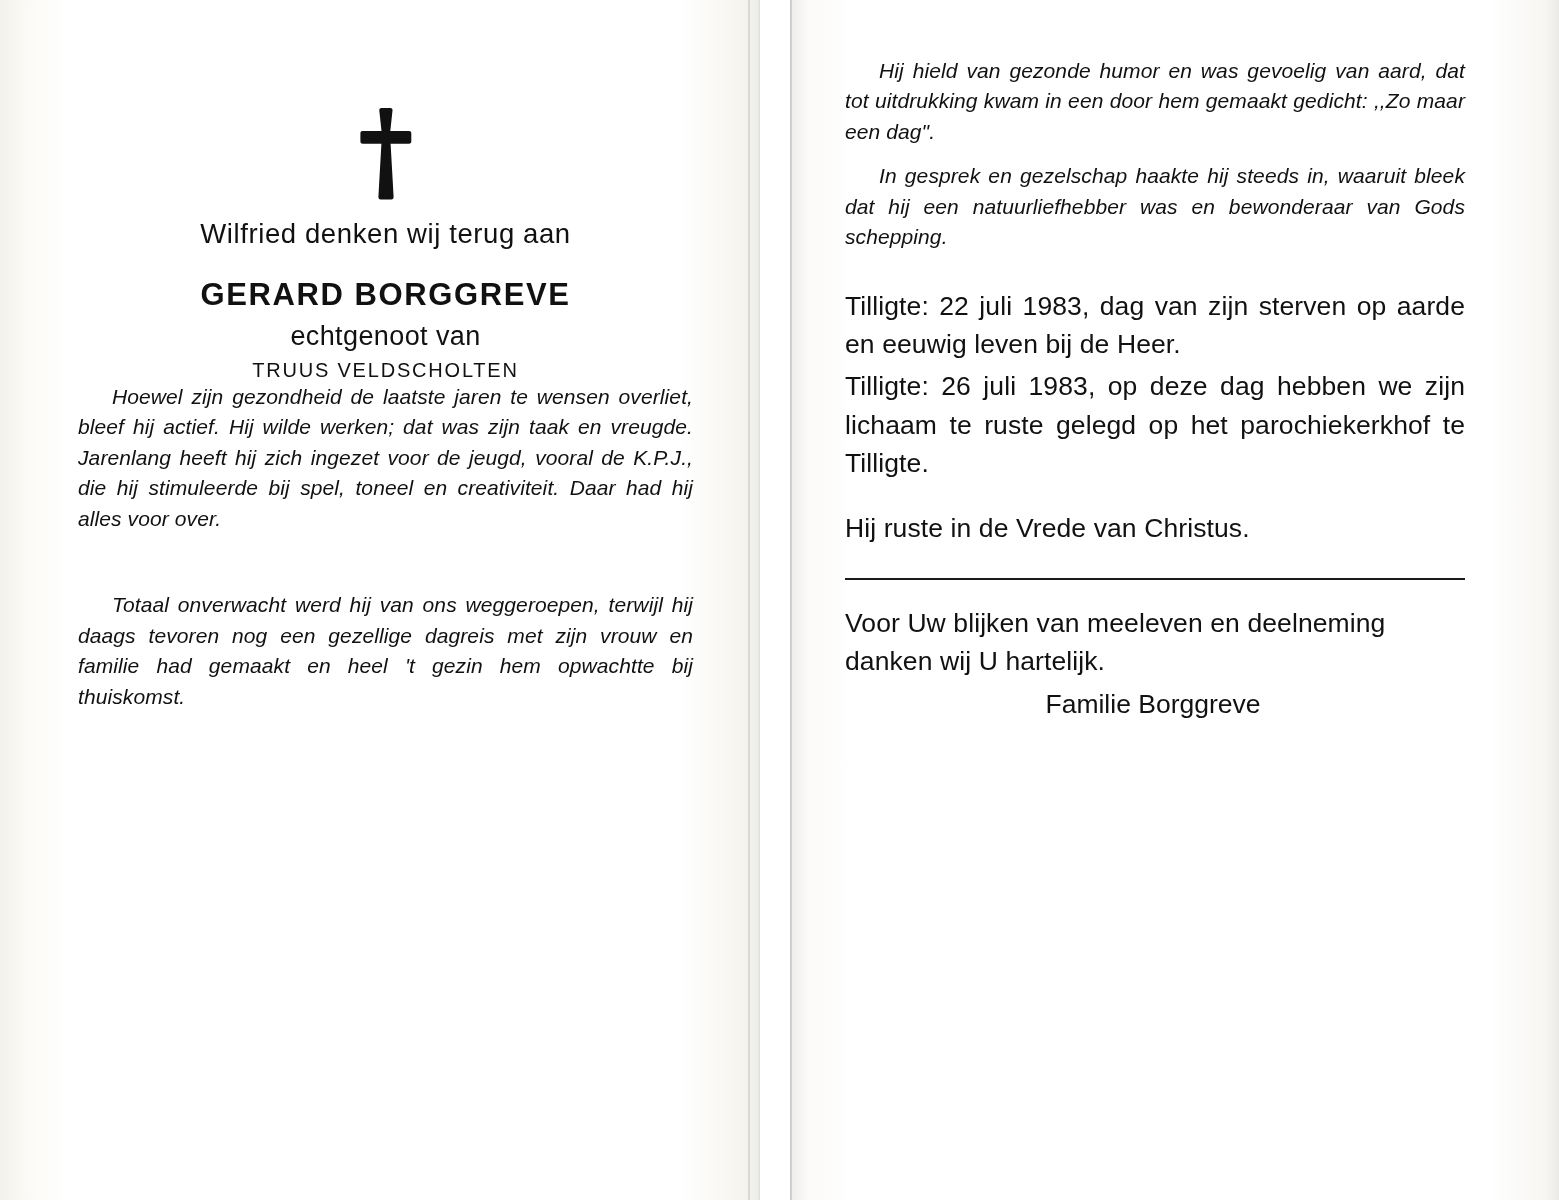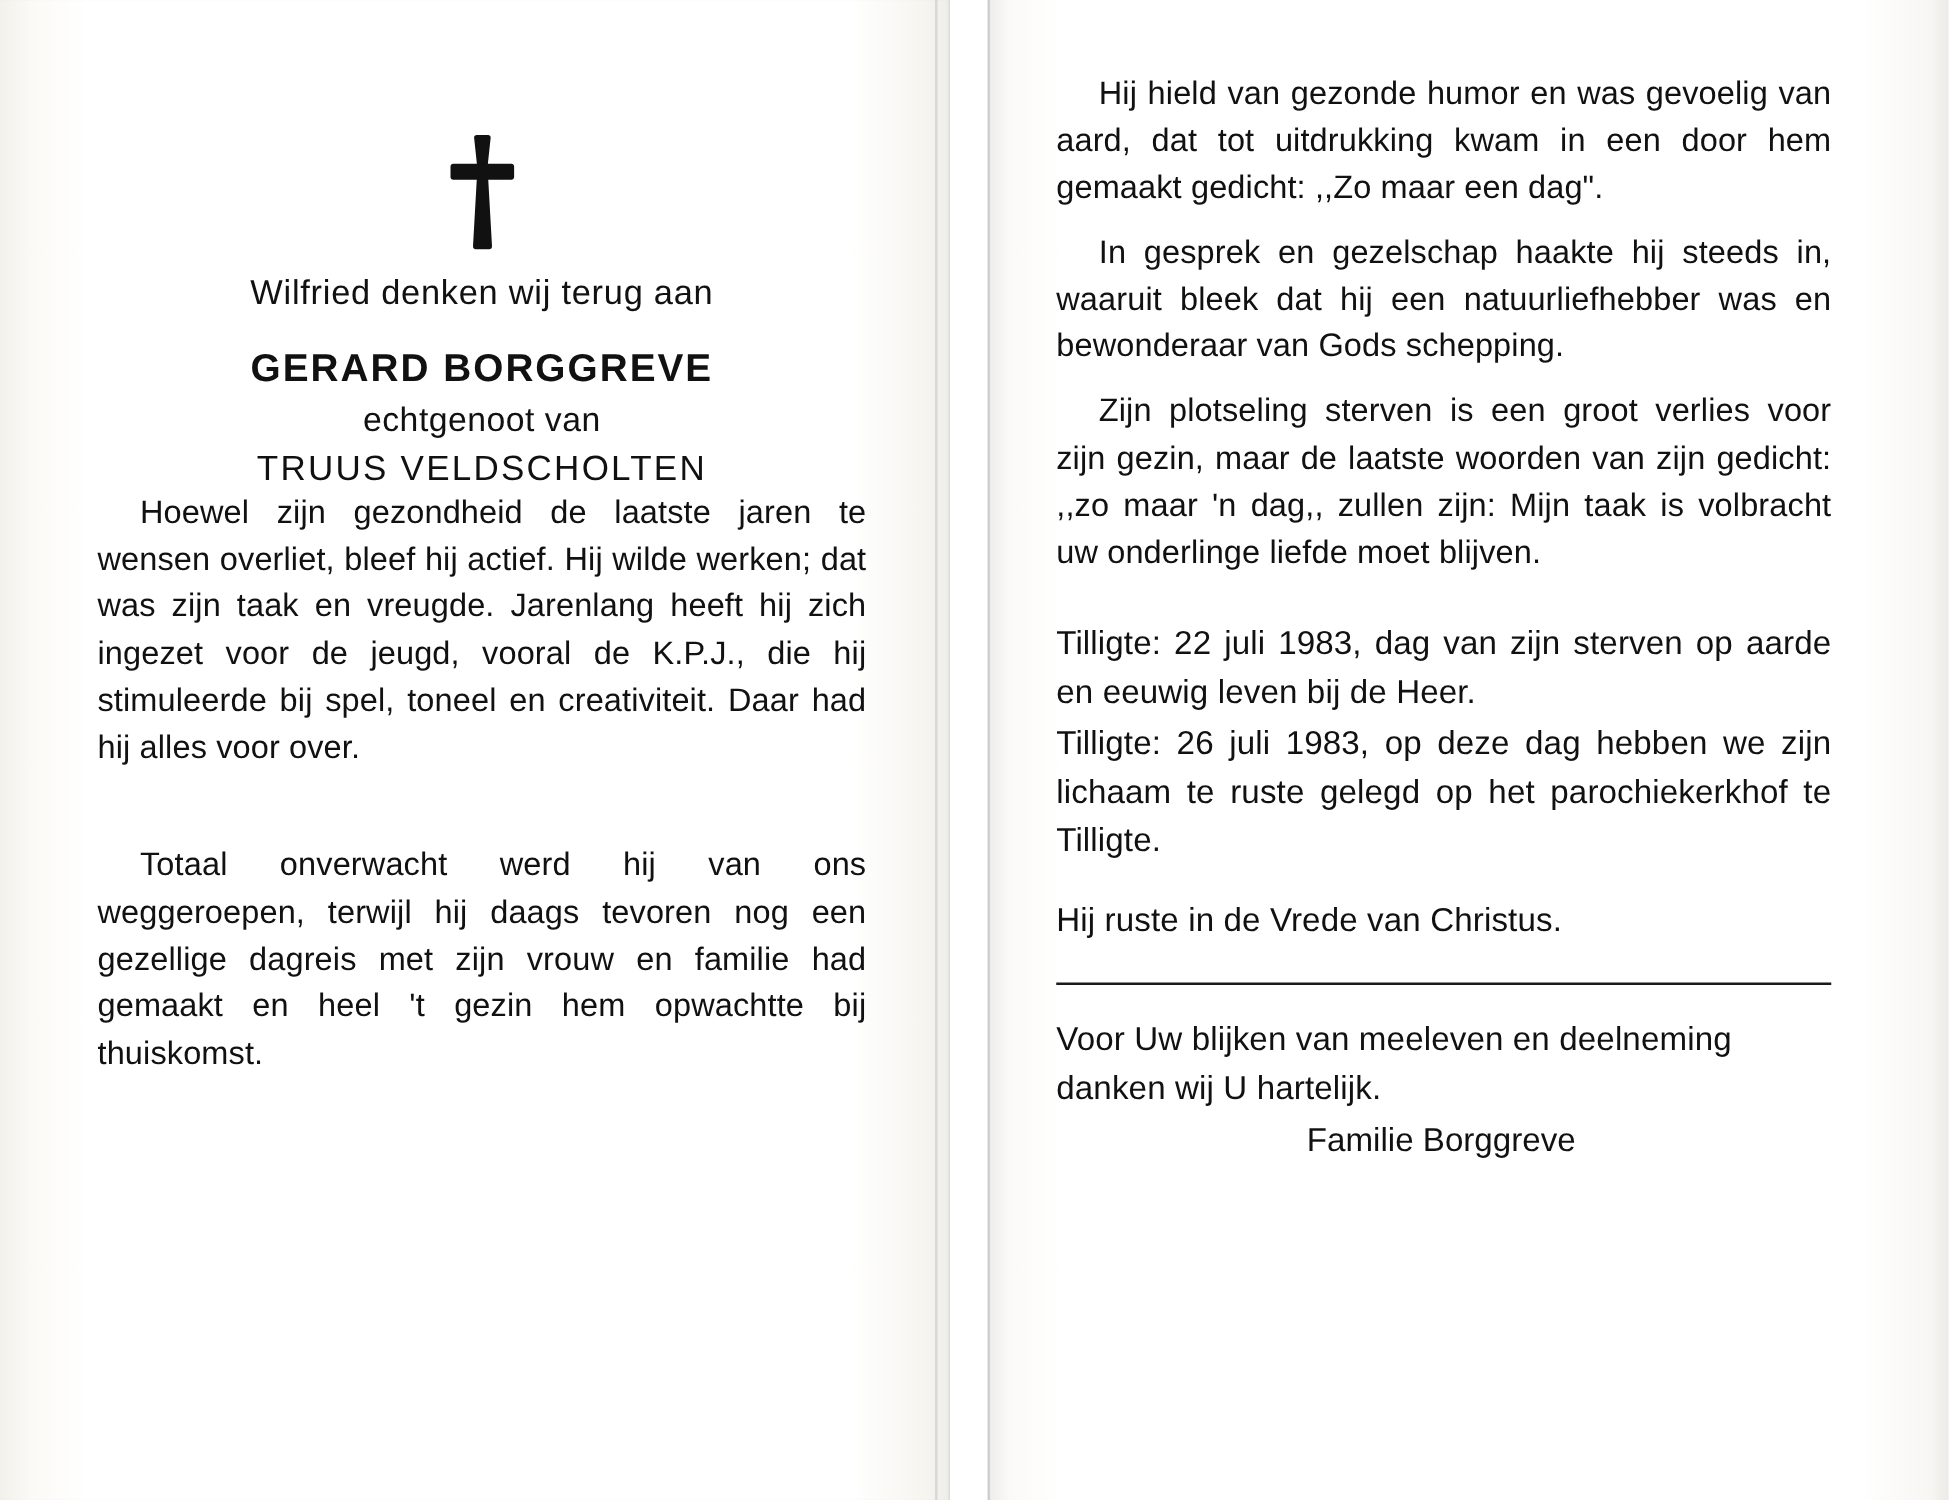--- a/index.html
+++ b/index.html
@@ -90,41 +90,42 @@
     margin-top: 27px;
   }
   .spouse-label {
     text-align: center;
     font-size: 27px;
     letter-spacing: 0.4px;
     margin-top: 8px;
   }
   .spouse-name {
     text-align: center;
-    font-size: 28px;
+    font-size: 20px;
     letter-spacing: 1.8px;
     margin-top: 7px;
   }
   .children {
     text-align: center;
     font-size: 26.5px;
     letter-spacing: 0.2px;
     margin-top: 27px;
     line-height: 1.42;
     padding: 0 6px;
   }
 
   p.body {
-    font-size: 26px;
+    font-size: 21px;
     line-height: 1.45;
     text-align: justify;
     text-justify: inter-word;
     margin: 0 0 14px 0;
     text-indent: 34px;
     letter-spacing: 0.1px;
+    font-style: italic;
   }
   p.body.first-left { margin-top: 56px; }
   p.body.noindent { text-indent: 0; }
 
   .right-top { padding-top: 56px; }
 
   .dates {
     margin-top: 34px;
     font-size: 26.5px;
     line-height: 1.46;
@@ -187,21 +188,20 @@
     </div>
   </div>
 
   <div class="card card-right">
     <div class="edge-mark" style="left:0px; top:0; width:2px; height:1200px;"></div>
     <div class="inner-right">
 
       <div class="right-top">
         <p class="body noindent" style="text-indent:34px;">Hij hield van gezonde humor en was gevoelig van aard, dat tot uitdrukking kwam in een door hem gemaakt gedicht: ,,Zo maar een dag".</p>
         <p class="body">In gesprek en gezelschap haakte hij steeds in, waaruit bleek dat hij een natuurliefhebber was en bewonderaar van Gods schepping.</p>
-        <p class="body">Zijn plotseling sterven is een groot verlies voor zijn gezin, maar de laatste woorden van zijn gedicht: ,,zo maar 'n dag,, zullen zijn: Mijn taak is volbracht uw onderlinge liefde moet blijven.</p>
       </div>
 
       <div class="dates">
         <div class="date-block">
           <span class="lbl">Tilligte:</span>
           <span>22 juli 1983, dag van zijn sterven op aarde en eeuwig leven bij de Heer.</span>
         </div>
         <div class="date-block">
           <span class="lbl">Tilligte:</span>
           <span>26 juli 1983, op deze dag hebben we zijn lichaam te ruste gelegd op het parochiekerkhof te Tilligte.</span>

